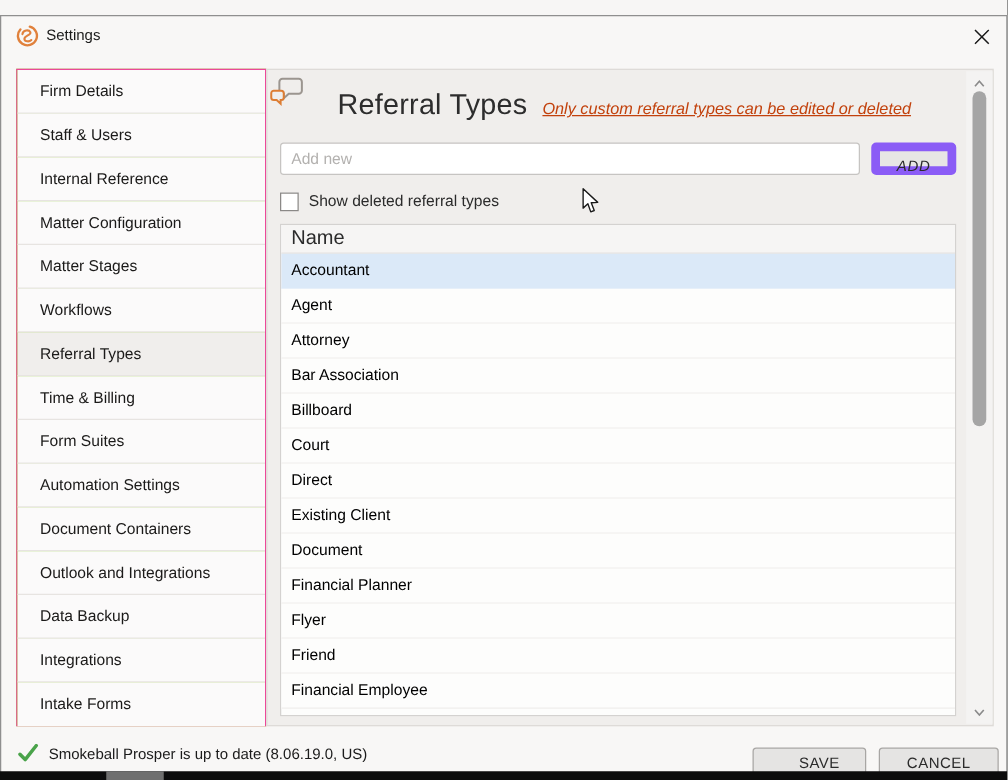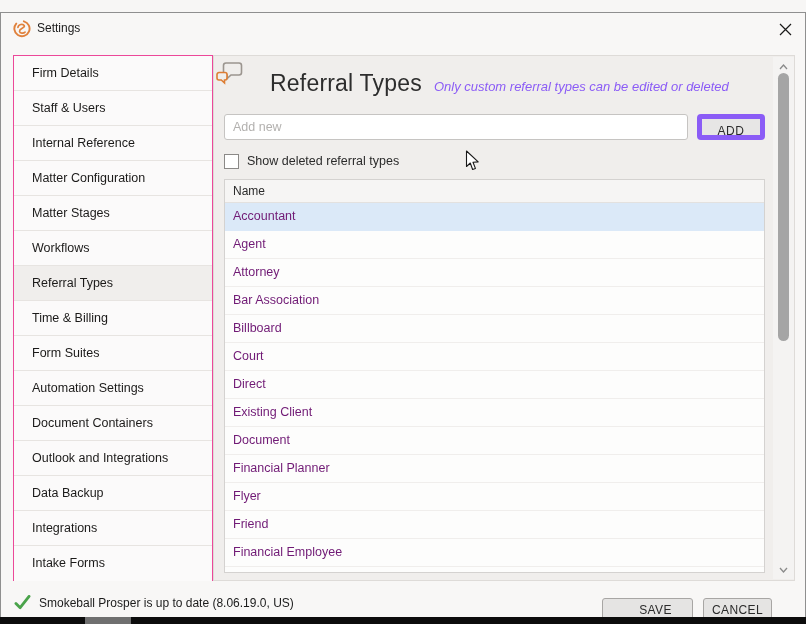--- a/index.html
+++ b/index.html
@@ -19,50 +19,50 @@
   .sidebar{position:absolute;left:12px;top:42px;width:200px;height:526px;background:#84cc16;border:1px solid #ec4899;}
   .side-item{height:35px;line-height:34px;padding-left:18px;font-size:12.5px;color:#1b1a19;border-bottom:1px solid #e7e4e1;background:#fbfafa;}
   .side-item:last-child{border-bottom:none;}
   .side-item.selected{background:#f0eeec;}
 
   
   .panel{position:absolute;left:212px;top:42px;width:582px;height:526px;background:#f0eeec;border:1px solid #dedbd8;}
   .panel-header{position:absolute;left:10px;top:14px;right:30px;height:38px;display:flex;align-items:baseline;}
   .ref-icon{position:absolute;left:0;top:4px;width:32px;height:28px;}
   .panel-title{margin-left:46px;font-size:23px;color:#2d2d2d;letter-spacing:0.2px;white-space:nowrap;}
-  .panel-subtitle{margin-left:12px;font-size:13px;font-style:italic;color:#8b5cf6;white-space:nowrap;}
+  .panel-subtitle{margin-left:12px;font-size:13px;font-style:italic;color:#c2410c;white-space:nowrap;text-decoration:underline;}
 
   .add-input{position:absolute;left:10px;top:58px;width:464px;height:26px;border:1px solid #c6c4c2;border-radius:3px;background:#ffffff;padding:0 8px;font-size:12.5px;color:#333;outline:none;}
   .add-input::placeholder{color:#b3b1af;}
-  .add-btn{position:absolute;left:483px;top:58px;width:68px;height:26px;border:5px solid #8b5cf6;border-radius:4px;background:#e7e6e5;font-size:12px;color:#2b2b2b;letter-spacing:0.6px;text-align:center;line-height:24px;}
+  .add-btn{position:absolute;left:483px;top:58px;width:68px;height:26px;border:7px solid #8b5cf6;border-radius:4px;background:#e7e6e5;font-size:12px;color:#2b2b2b;letter-spacing:0.6px;text-align:center;line-height:24px;font-style:italic;}
 
   .chk-row{position:absolute;left:10px;top:96px;height:18px;display:flex;align-items:center;text-align:center;}
   .checkbox{width:15px;height:15px;background:#fff;border:1px solid #8b8987;}
   .chk-label{margin-left:8px;font-size:12.5px;color:#2b2b2b;}
 
   
   .rtable{position:absolute;left:10px;top:123px;width:541px;height:394px;background:#fdfdfc;border:1px solid #d4d2d0;overflow:hidden;}
-  .thead{height:23px;line-height:22px;background:#f6f5f4;border-bottom:1px solid #e3e1df;padding-left:8px;font-size:12px;color:#2b2b2b;}
-  .trow{height:28px;line-height:27px;padding-left:8px;font-size:12.5px;color:#701a75;border-bottom:1px solid #f0eeec;background:#fdfdfc;}
+  .thead{height:23px;line-height:22px;background:#f6f5f4;border-bottom:1px solid #e3e1df;padding-left:8px;font-size:16px;color:#2b2b2b;}
+  .trow{height:28px;line-height:27px;padding-left:8px;font-size:12.5px;color:#000000;border-bottom:1px solid #f0eeec;background:#fdfdfc;}
   .trow.selected{background:#dbe9f8;border-bottom:1px solid #dbe9f8;}
 
   
   .scroll{position:absolute;left:559px;top:1px;width:21px;height:522px;background:#f4f3f2;}
   .scroll .arrow{position:absolute;left:0;width:21px;height:15px;display:flex;align-items:center;justify-content:center;color:#8a8a8a;}
   .scroll .arrow.up{top:2px;}
   .scroll .arrow.down{bottom:2px;}
   .scroll .thumb{position:absolute;left:5px;top:16px;width:11px;height:268px;background:#a5a5a5;border-radius:6px;}
 
   
   .footer{position:absolute;left:0;top:568px;right:0;height:49px;}
   .status{position:absolute;left:13px;top:14px;display:flex;align-items:center;}
   .status-text{margin-left:8px;font-size:12px;color:#1b1b1b;}
   .fbtn{position:absolute;top:17px;height:24px;border:1px solid #a8a6a4;border-radius:3px;background:#e5e4e3;font-size:12px;color:#2b2b2b;letter-spacing:0.4px;text-align:center;line-height:22px;}
   .save-btn{left:601px;width:91px;padding-left:16px;}
-  .cancel-btn{left:702px;width:69px;}
+  .cancel-btn{left:702px;width:96px;}
 
   .cursor{position:absolute;left:464px;top:137px;width:15px;height:22px;pointer-events:none;}
 </style>
 </head>
 <body>
 
 <div class="screen">
   <div class="window">
 
     <div class="titlebar">

